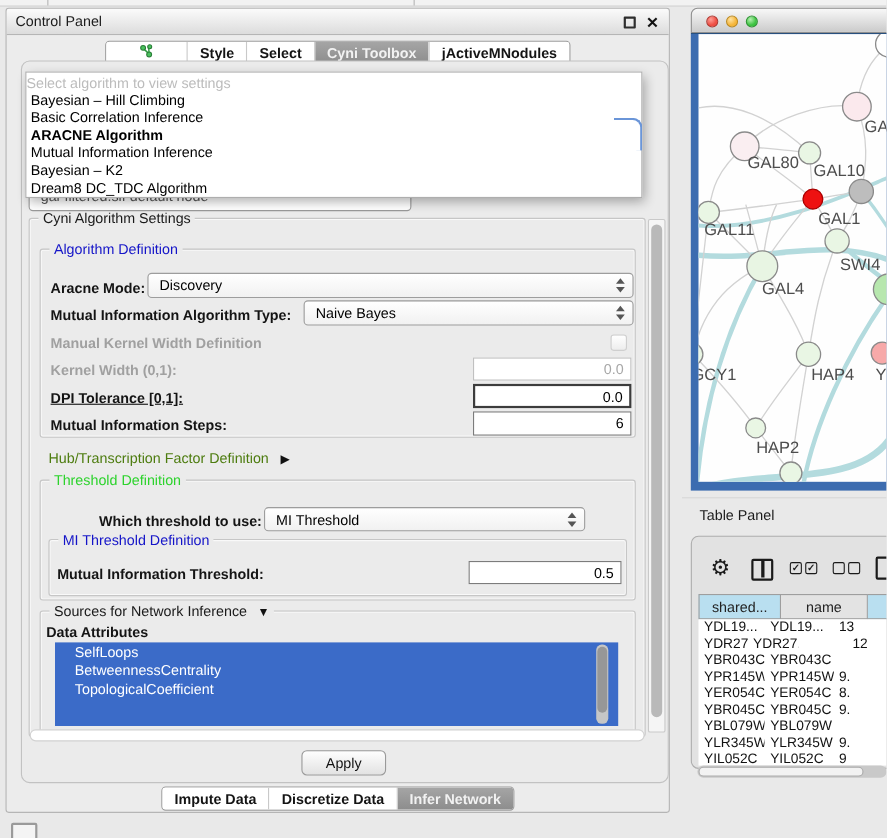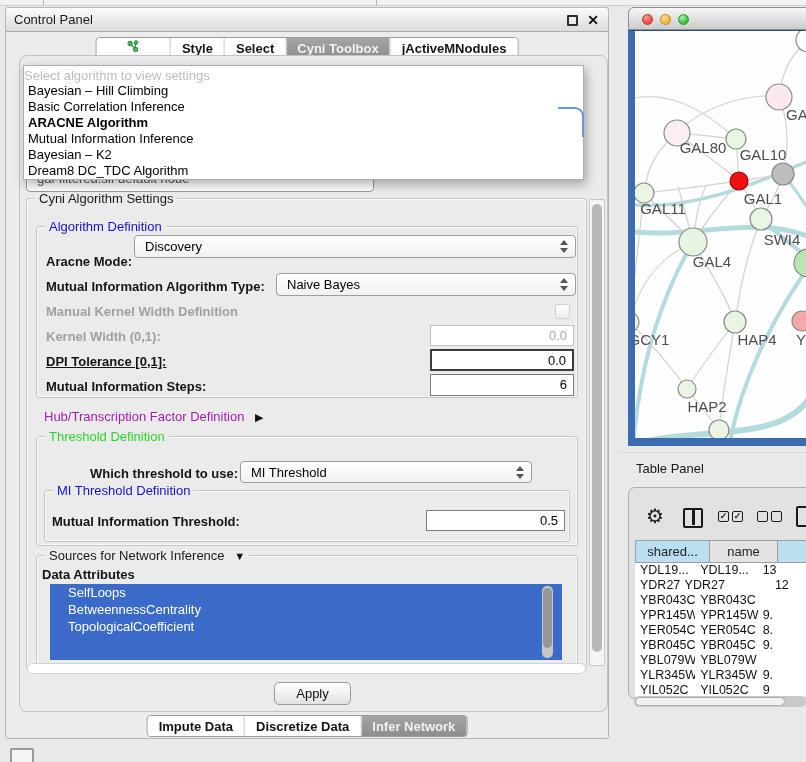--- a/index.html
+++ b/index.html
@@ -244,21 +244,21 @@
 
     <div class="abs" id="cp-scrollbar">
       <div class="abs" id="cp-scroll-thumb"></div>
     </div>
 
     <div class="abs groupbox" style="left:30px; top:218px; width:542px; height:172px;">
       <span class="grouplabel lbl-blue">Algorithm Definition</span>
     </div>
 
     <span class="abs boldlbl" style="left:40px; top:246px;">Aracne Mode:</span>
-    <div class="abs combo" style="left:128px; top:227px; width:442px; height:23px;">
+    <div class="abs combo" style="left:128px; top:240px; width:442px; height:23px;">
       <span>Discovery</span>
       <span class="arrows">
           <div class="arr-up"></div>
           <div class="arr-dn"></div>
         </span>
     </div>
 
     <span class="abs boldlbl" style="left:40px; top:271px;">Mutual Information Algorithm Type:</span>
     <div class="abs combo" style="left:270px; top:265px; width:300px; height:23px;">
       <span>Naive Bayes</span>
@@ -273,21 +273,21 @@
 
     <span class="abs boldlbl graylbl" style="left:40px; top:321px;">Kernel Width (0,1):</span>
     <div class="abs tfield tf-light" style="left:424px; top:317px; width:144px; height:21px;">0.0</div>
 
     <span class="abs boldlbl" style="left:40px; top:346px;text-decoration:underline;">DPI Tolerance [0,1]:</span>
     <div class="abs tfield tf-dark" style="left:424px; top:341px; width:144px; height:22px;">0.0</div>
 
     <span class="abs boldlbl" style="left:40px; top:371px;">Mutual Information Steps:</span>
     <div class="abs tfield tf-mid" style="left:424px; top:366px; width:144px; height:22px;">6</div>
 
-    <span class="abs arrow-right" style="left:38px; top:401px; font-size:13px; color:#a21caf;">
+    <span class="abs arrow-right" style="left:38px; top:401px; font-size:13px; color:#4d7c0f;">
       <span>Hub/Transcription Factor Definition</span>
     </span>
 
     <div class="abs groupbox" style="left:30px; top:428px; width:542px; height:110px;">
       <span class="grouplabel lbl-green">Threshold Definition</span>
     </div>
     <span class="abs boldlbl" style="left:84px; top:458px;">Which threshold to use:</span>
     <div class="abs combo" style="left:234px; top:453px; width:292px; height:22px;">
       <span>MI Threshold</span>
       <span class="arrows">
@@ -428,21 +428,21 @@
       <div class="chk">✓</div>
   </div>
   <div class="abs chkpair" style="left:757px; top:511px;">
     <div class="chk"></div>
       <div class="chk"></div>
   </div>
   <div class="abs" id="icon-doc"></div>
 
   <div class="abs" id="tbl-header">
     <div class="th th-hl" style="width:75px">shared...</div>
-    <div class="th th-plain" style="width:68px">name</div>
+    <div class="th th-plain" style="width:79px">name</div>
     <div class="th th-hl" style="width:60px"></div>
   </div>
   <div class="abs" id="tbl-body">
       <div class="tr">
         <div class="td" style="width: 75px;">YDL19...</div>
         <div class="td" style="width: 78px;">YDL19...</div>
         <div class="td" style="width: 60px;">13</div>
       </div>
       <div class="tr">
         <div class="td" style="width: 75px;">YDR27...</div>

